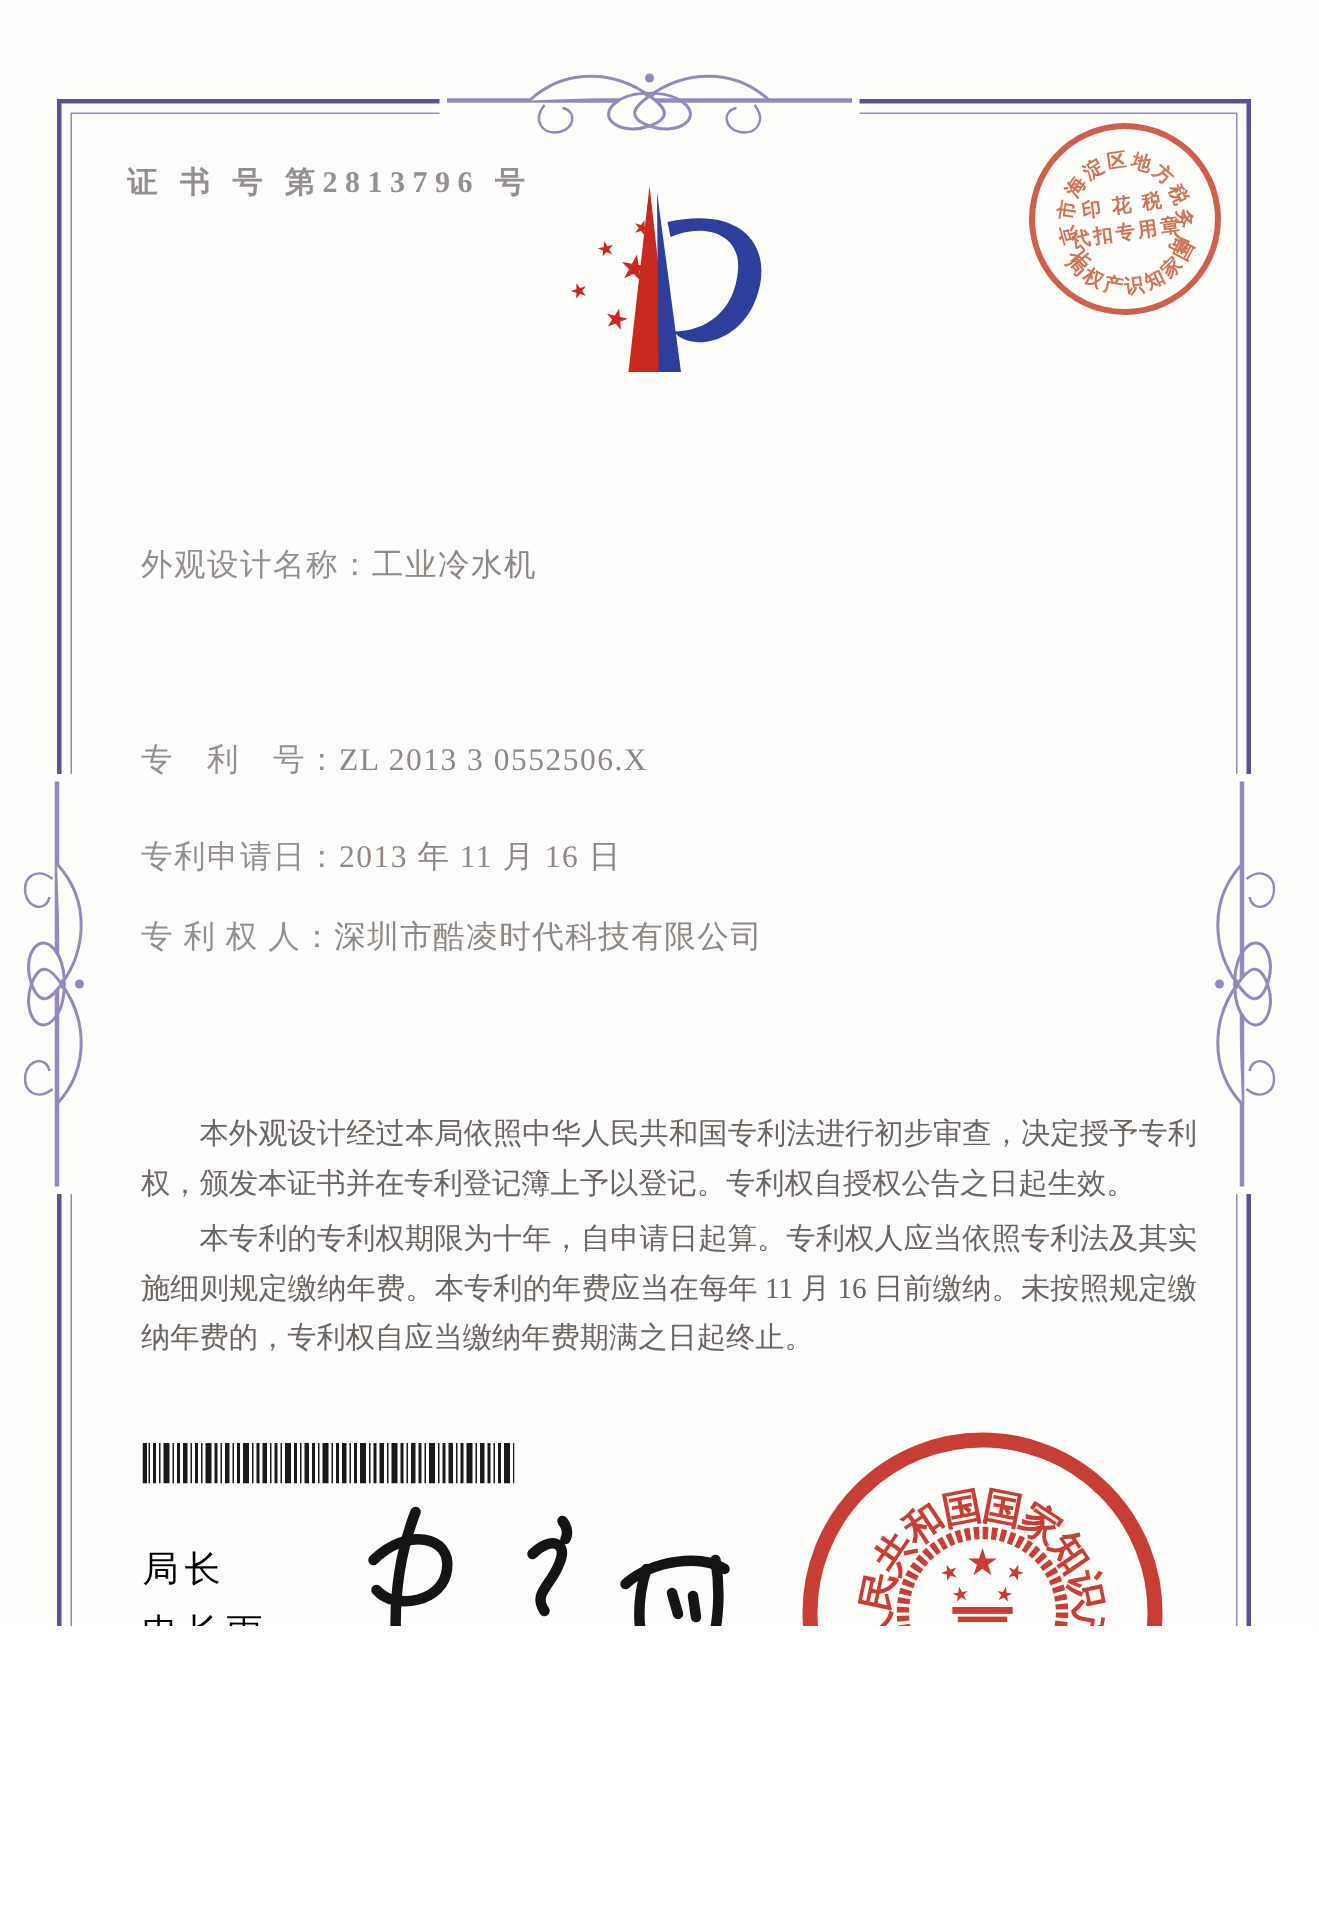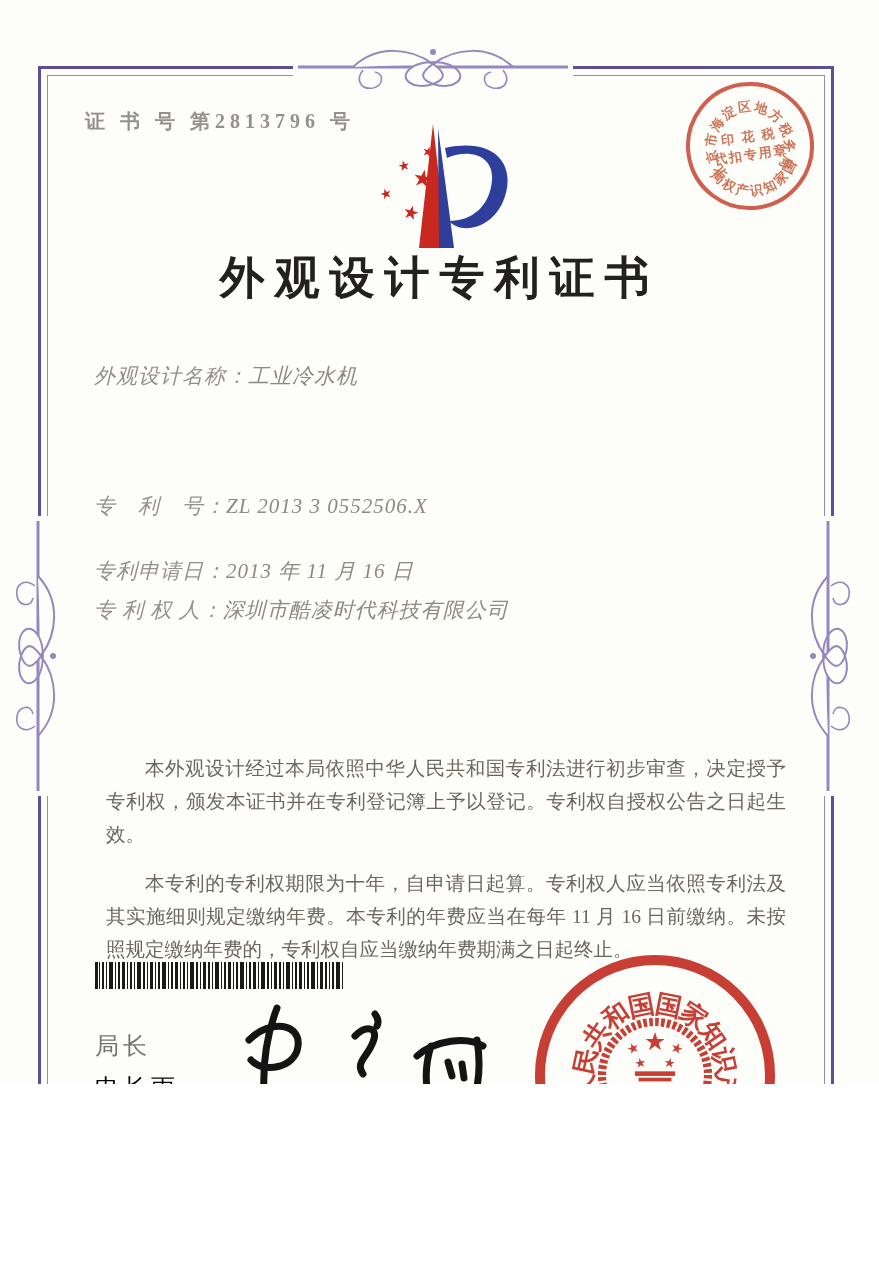--- a/index.html
+++ b/index.html
@@ -36,34 +36,34 @@
   .tax-stamp{position:absolute;left:686px;top:82px;width:128px;height:128px;
     transform:rotate(-8deg);opacity:.92;}
   .tax-ring{position:absolute;inset:0;border:4px solid var(--tax-red);border-radius:50%;}
   .tax-center{position:absolute;left:0;top:46px;width:100%;text-align:center;
     color:var(--tax-text);font-size:13px;font-weight:bold;line-height:18px;letter-spacing:2px;}
   .arc-box{position:absolute;inset:0;}
   .arc-ch{position:absolute;left:50%;top:50%;transform-origin:0 0;white-space:pre;}
   .tax-arc{color:var(--tax-text);font-size:13px;font-weight:bold;}
 
   
-  .field{position:absolute;left:94px;font-size:21px;letter-spacing:1px;color:var(--faded);font-style:italic;}
+  .field{position:absolute;left:94px;font-size:21px;letter-spacing:1px;color:var(--faded);}
   .field .lbl{color:var(--faded);}
   .field .val{color:#8f897f;}
 
   
   .paras{position:absolute;left:90px;top:736px;width:712px;font-size:19.5px;
     line-height:33px;color:var(--body);text-align:justify;}
-  .paras p{margin:16px;text-indent:2em;}
+  .paras p{margin:4px;text-indent:2em;}
 
   
   .barcode{position:absolute;left:95px;top:962px;width:248px;height:27px;}
 
   
-  .sig-title{position:absolute;left:95px;top:1030px;font-size:24px;color:#737373;
+  .sig-title{position:absolute;left:95px;top:1030px;font-size:24px;color:#000000;
     font-family:"Liberation Sans","DejaVu Sans",sans-serif;letter-spacing:4px;}
   .sig-name{position:absolute;left:95px;top:1072px;font-size:24px;color:#000000;
     font-family:"Liberation Sans","DejaVu Sans",sans-serif;letter-spacing:4px;}
   .sig-script{position:absolute;left:205px;top:1002px;width:300px;height:118px;}
 
   
   .seal{position:absolute;left:535px;top:955px;width:240px;height:240px;opacity:.95;}
   .seal-ring{position:absolute;inset:0;border:10px solid var(--seal-red);border-radius:50%;}
   .seal-arc{color:var(--seal-red);font-size:26px;font-weight:bold;}
   .emblem{position:absolute;left:56px;top:56px;width:128px;height:128px;color:var(--seal-red);}
@@ -154,32 +154,31 @@
     <polygon points="85,6 71,130 99,130" fill="var(--logo-red)"></polygon>
     <polygon points="90,10 106,130 91,130" fill="var(--logo-blue)"></polygon>
     <path d="M97,30 C152,18 170,52 154,86 C141,112 112,116 101,103 C123,103 142,89 144,62 C146,38 122,30 99,40 Z" fill="var(--logo-blue)"></path>
     <use href="#star" transform="translate(80,34) scale(0.55) rotate(18)" fill="var(--logo-red)"></use>
     <use href="#star" transform="translate(56,48) scale(0.55) rotate(-12)" fill="var(--logo-red)"></use>
     <use href="#star" transform="translate(75,61) scale(0.95) rotate(10)" fill="var(--logo-red)"></use>
     <use href="#star" transform="translate(38,76) scale(0.55) rotate(-18)" fill="var(--logo-red)"></use>
     <use href="#star" transform="translate(63,95) scale(0.75) rotate(14)" fill="var(--logo-red)"></use>
   </svg>
 
-  <div class="doc-title">外观设计专利证书</div>
 
   <div class="field" style="top:362px">
     <span class="lbl">外观设计名称：</span><span class="val">工业冷水机</span>
   </div>
   <div class="field" style="top:492px">
     <span class="lbl">专　利　号：</span><span class="val">ZL 2013 3 0552506.X</span>
   </div>
   <div class="field" style="top:557px">
     <span class="lbl">专利申请日：</span><span class="val">2013 年 11 月 16 日</span>
   </div>
-  <div class="field" style="top:596px">
+  <div class="field" style="top:610px">
     <span class="lbl">专 利 权 人：</span><span class="val">深圳市酷凌时代科技有限公司</span>
   </div>
 
   <div class="paras">
     <p>本外观设计经过本局依照中华人民共和国专利法进行初步审查，决定授予专利权，颁发本证书并在专利登记簿上予以登记。专利权自授权公告之日起生效。</p>
     <p>本专利的专利权期限为十年，自申请日起算。专利权人应当依照专利法及其实施细则规定缴纳年费。本专利的年费应当在每年 11 月 16 日前缴纳。未按照规定缴纳年费的，专利权自应当缴纳年费期满之日起终止。</p>
   </div>
 
   <svg class="barcode" viewBox="0 0 248 27" preserveAspectRatio="none">
     <g fill="#1a1a1a">

